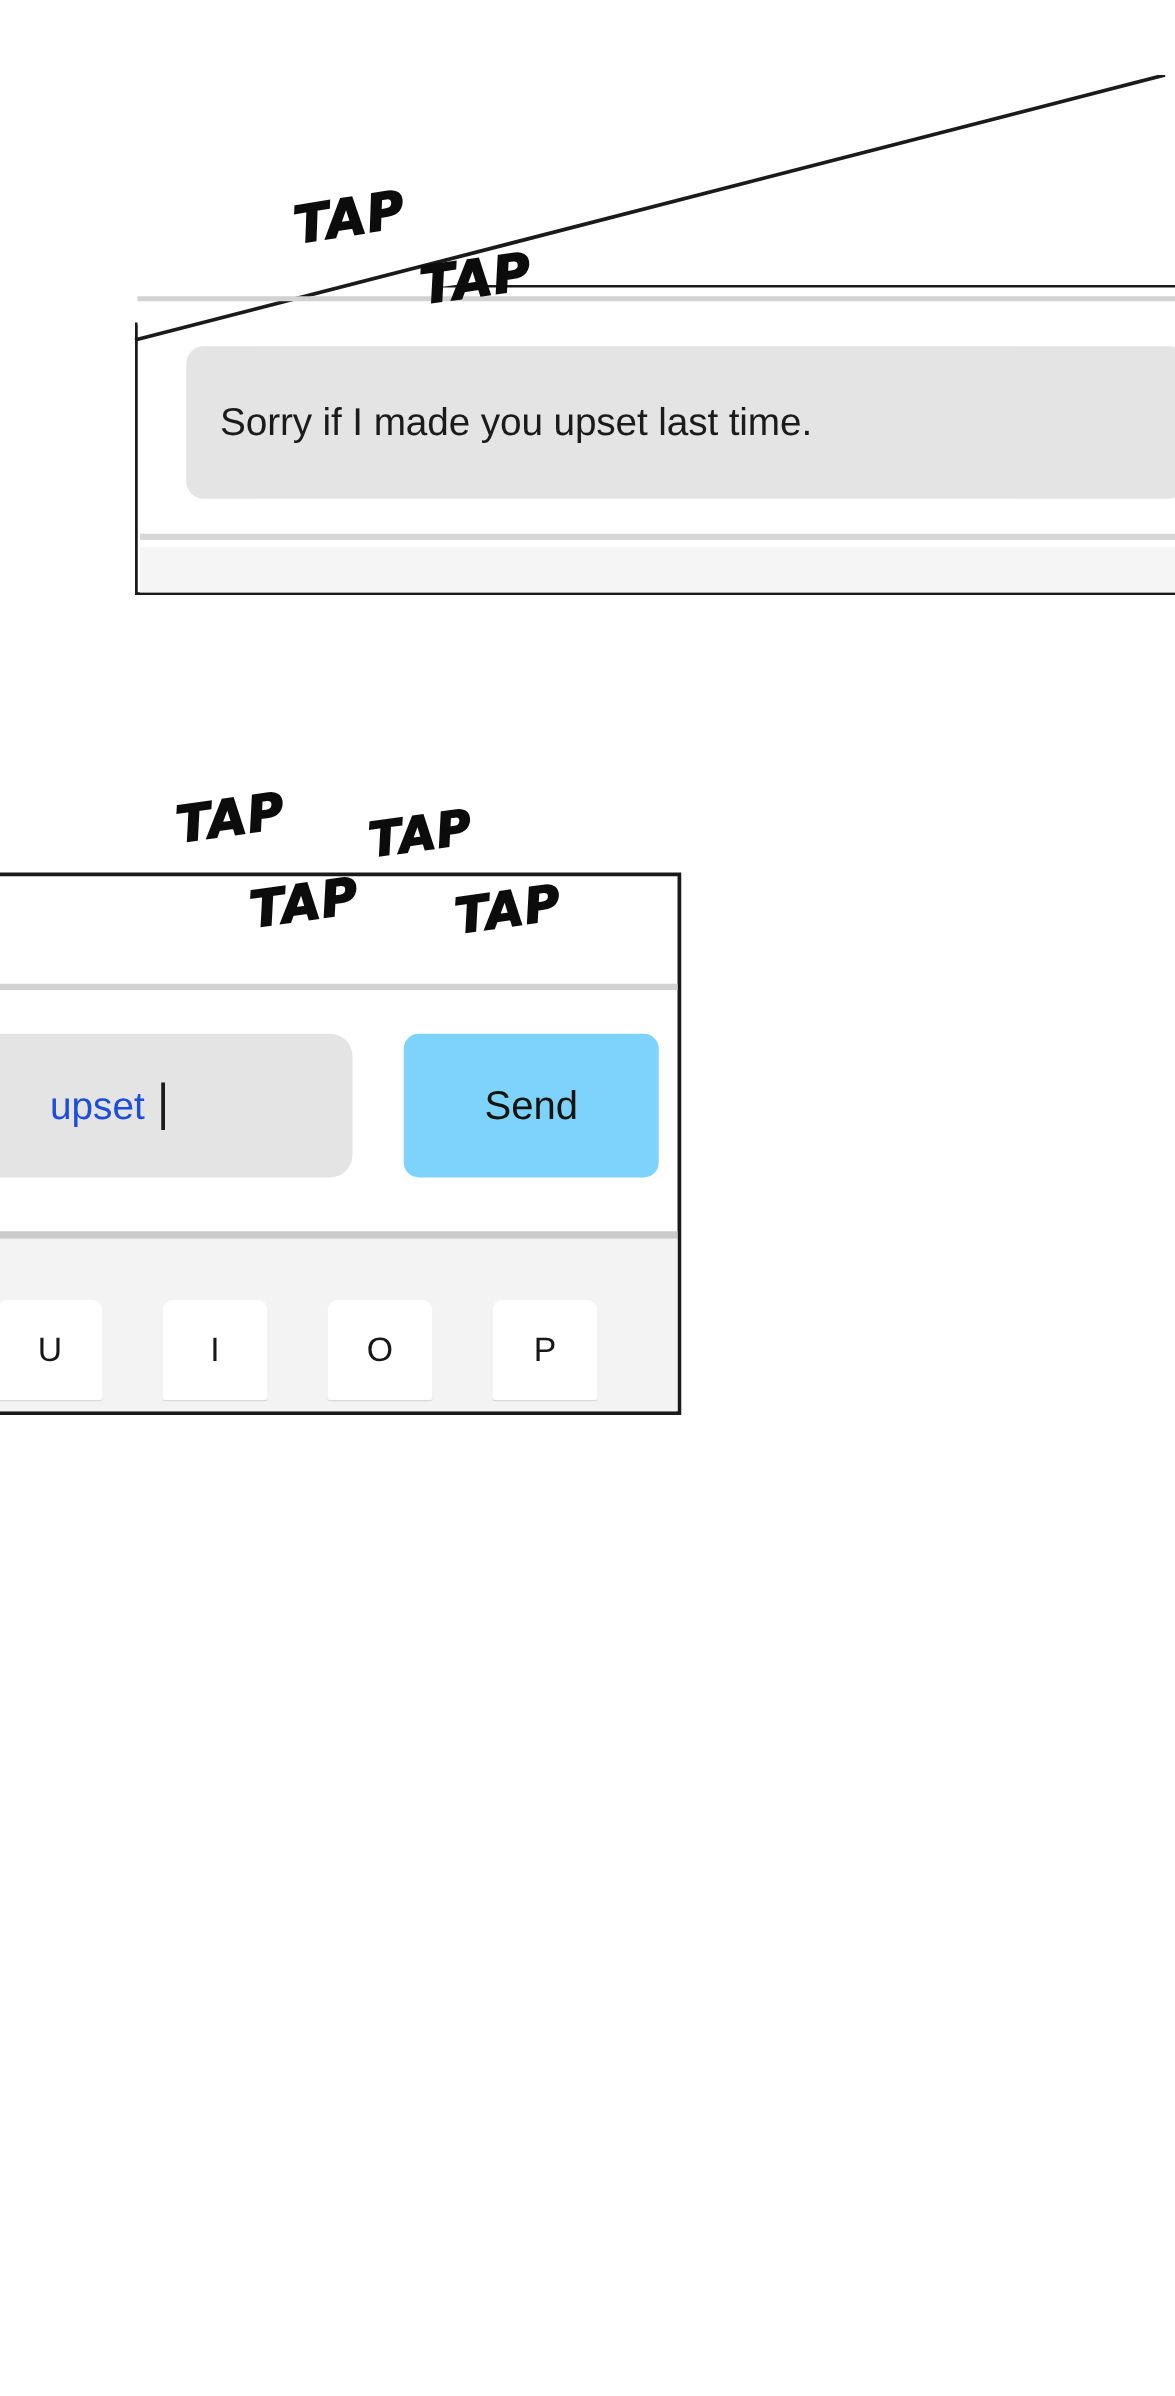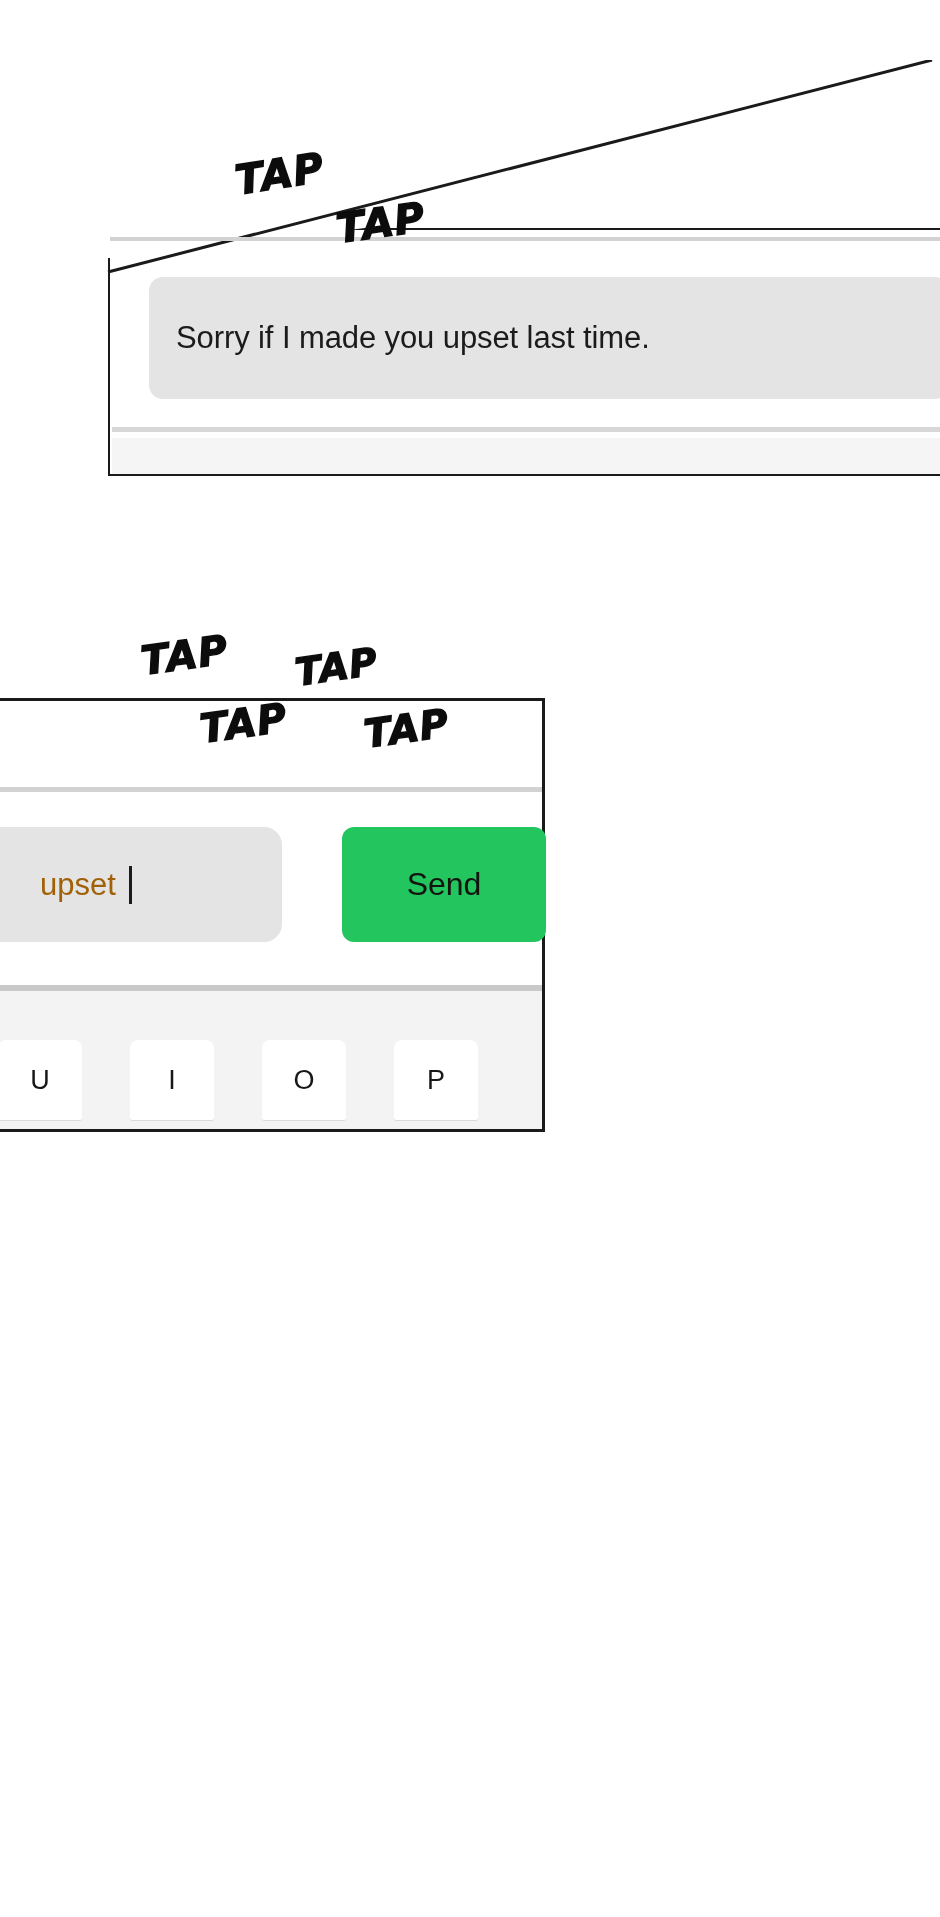--- a/index.html
+++ b/index.html
@@ -101,34 +101,34 @@
     position:absolute;
     left:-40px; top:827px;
     width:322px; height:115px;
     background:#e4e4e4;
     border-radius:18px;
     box-sizing:border-box;
     display:flex;align-items:center;
     padding-left:80px;
   }
   .input-pill .input-text{
-    font-size:31px;color:#a16207;white-space:nowrap;
+    font-size:31px;color:#1d4ed8;white-space:nowrap;
   }
   .caret{
     display:inline-block;
     width:3px;height:38px;
     background:#1b1b1b;
     margin-left:13px;
     vertical-align:middle;
   }
   .send-btn{
     position:absolute;
-    left:342px; top:827px;
+    left:323px; top:827px;
     width:204px; height:115px;
-    background:#22c55e;
+    background:#7dd3fc;
     border-radius:12px;
     display:flex;align-items:center;justify-content:center;
   }
   .send-btn .send-label{
     font-size:32px;color:#14140f;
   }
   .bot-rule-2{
     position:absolute;
     left:-6px; top:985px;
     width:548px; height:6px;

